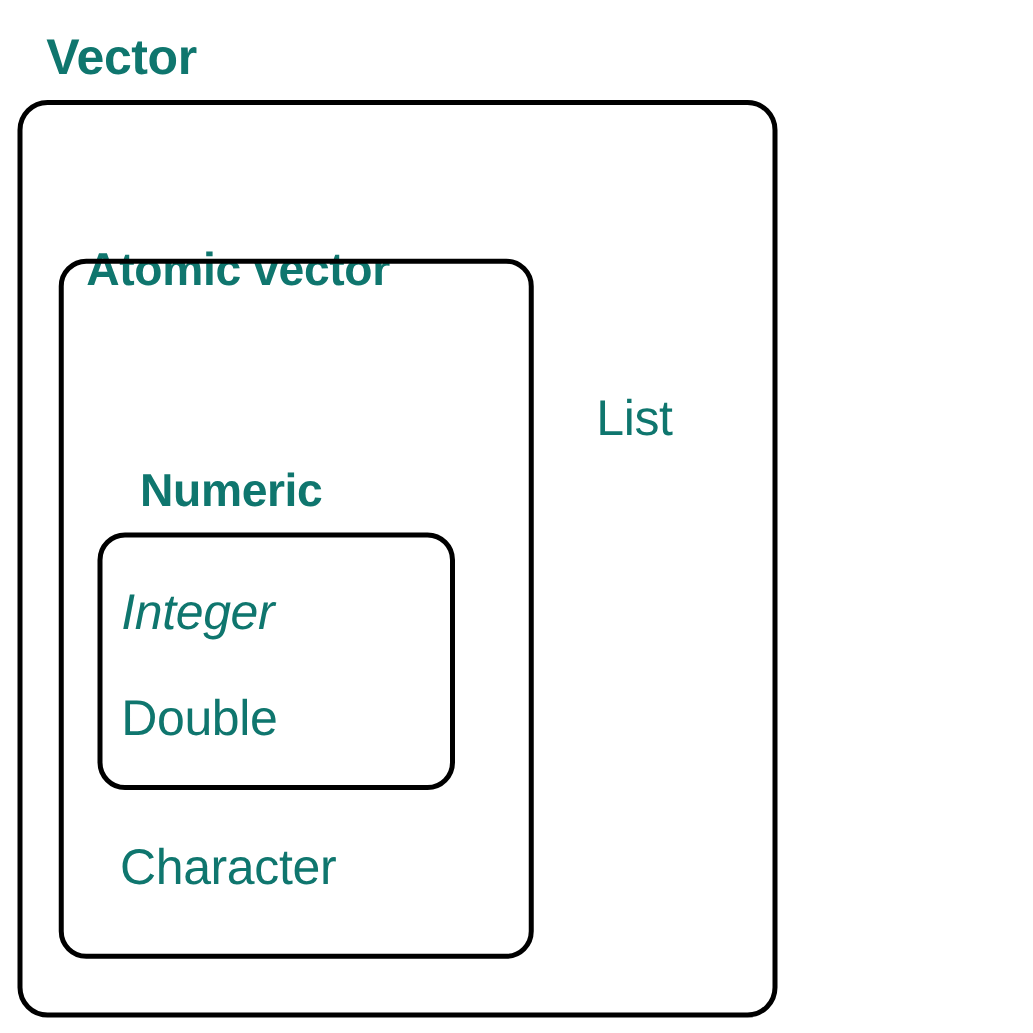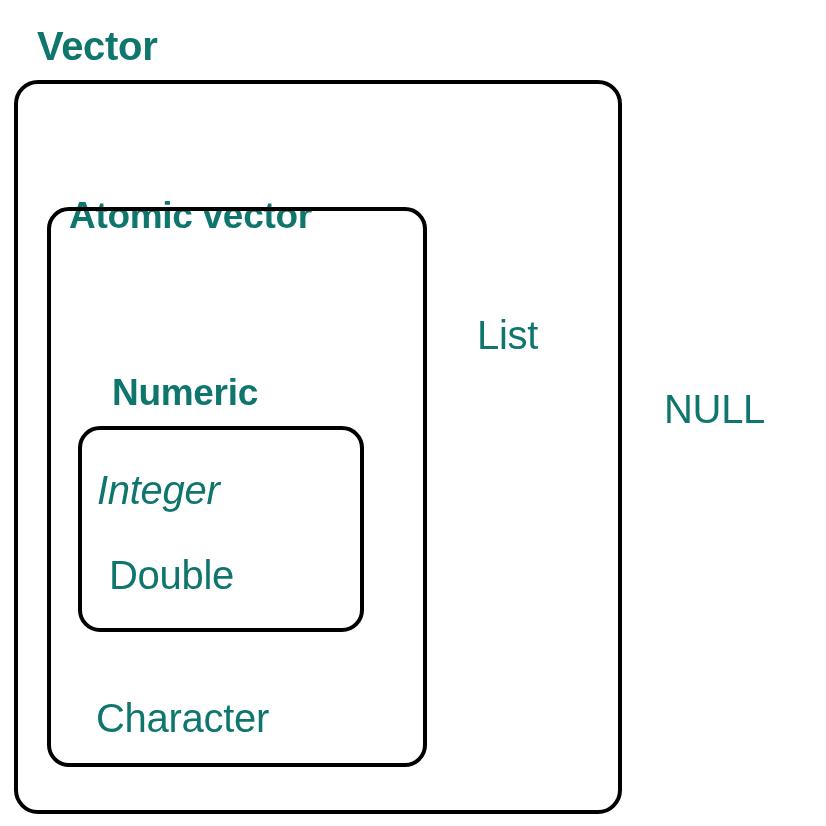--- a/index.html
+++ b/index.html
@@ -55,22 +55,22 @@
     letter-spacing: -0.3px;
   }
   .label-bold { font-weight: 700; }
   .label-reg  { font-weight: 400; }
 
   .lbl-vector  { left: 37px;  top: 26px;  font-size: 40px; }
   .lbl-atomic  { left: 69px;  top: 152px; font-size: 37px; margin-top: 45px; }
   .lbl-logical { left: 96px;  top: 278px; font-size: 40px; }
   .lbl-numeric { left: 112px;  top: 374px; font-size: 37px; }
   .lbl-integer { left: 97px;  top: 470px; font-size: 40px; font-style: italic; }
-  .lbl-double  { left: 97px;  top: 555px; font-size: 40px; margin-left: 12px; }
-  .lbl-char    { left: 96px;  top: 674px; font-size: 40px; margin-top: 24px; }
+  .lbl-double  { left: 97px;  top: 555px; font-size: 40px; }
+  .lbl-char    { left: 96px;  top: 674px; font-size: 40px; }
   .lbl-list    { left: 477px; top: 315px; font-size: 40px; text-align: center; }
   .lbl-null    { left: 664px; top: 389px; font-size: 40px; }
 </style>
 </head>
 <body>
 
 <div id="canvas">
 
   <div class="label label-bold lbl-vector">Vector</div>
   <div class="box box-vector"></div>
@@ -82,15 +82,14 @@
   <div class="label label-bold lbl-numeric">Numeric</div>
   <div class="box box-numeric"></div>
 
   <div class="label label-reg lbl-integer">Integer</div>
   <div class="label label-reg lbl-double">Double</div>
 
   <div class="label label-reg lbl-char">Character</div>
 
   <div class="label label-reg lbl-list">List</div>
 
-  <div class="label label-reg lbl-null">NULL</div>
 
 </div>
 
 </body></html>

